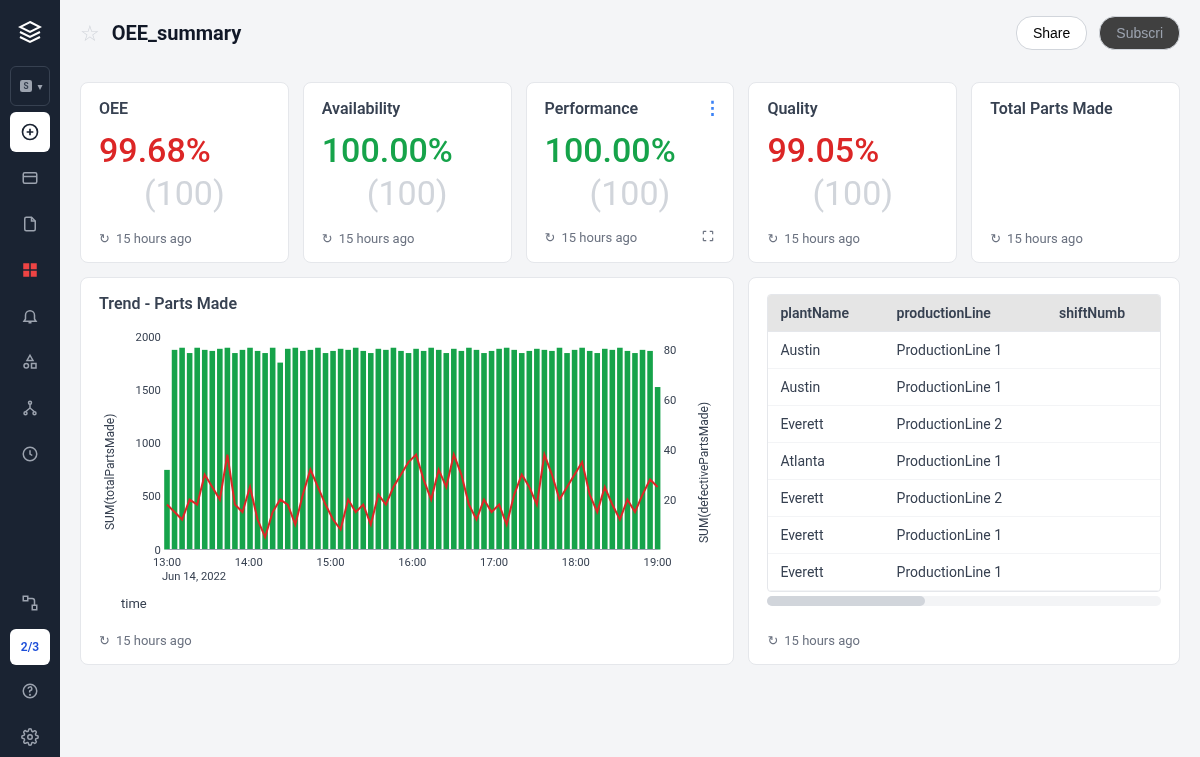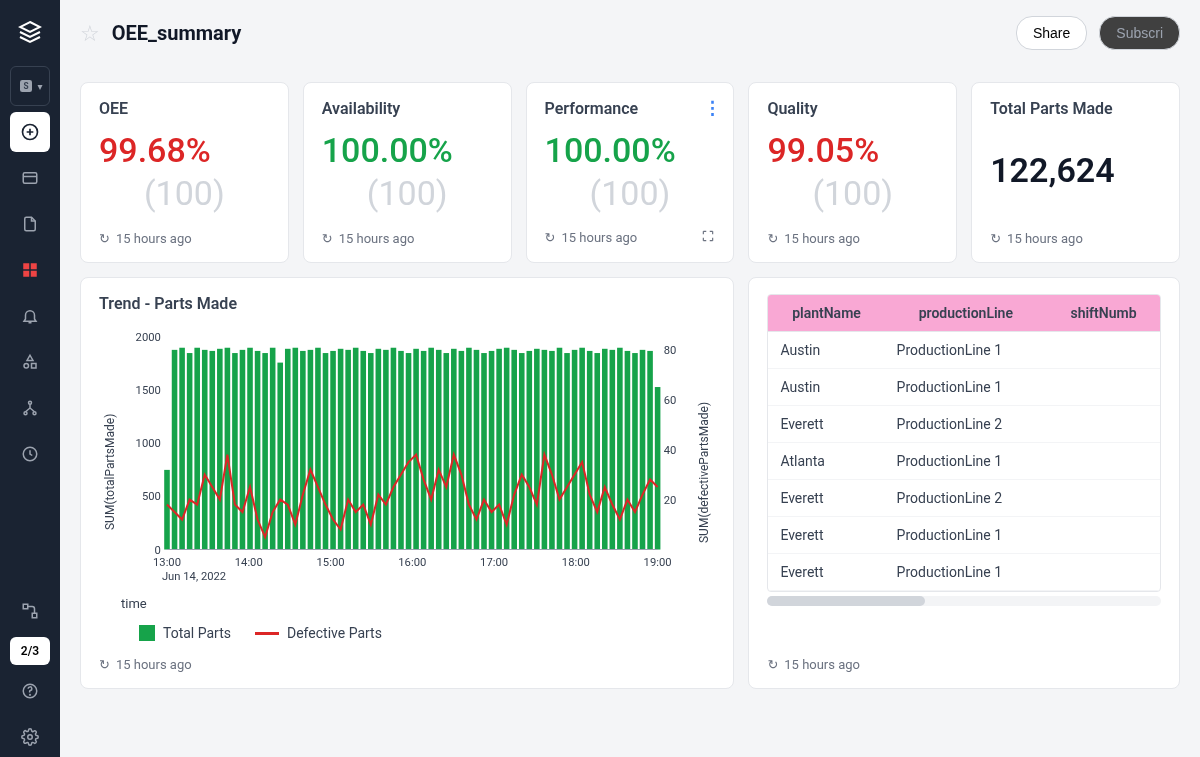--- a/index.html
+++ b/index.html
@@ -7,21 +7,21 @@
 .app { display: flex; height: 757px; width: 1200px; }
 
 
 .sidebar { width: 60px; background: #1a2332; display: flex; flex-direction: column; align-items: center; padding-top: 12px; gap: 6px; }
 .sidebar-item { width: 40px; height: 40px; display: flex; align-items: center; justify-content: center; border-radius: 6px; cursor: pointer; color: #9ca3af; }
 .sidebar-item.logo { color: #fff; margin-bottom: 8px; }
 .sidebar-item.active-white { background: #fff; color: #1a2332; }
 .sidebar-item.active-red { color: #ef4444; }
 .sidebar-item.boxed { border: 1px solid #374151; }
 .sidebar-spacer { flex: 1; }
-.sidebar-badge { width: 40px; height: 28px; background: #fff; color: #000000; border-radius: 6px; display: flex; align-items: center; justify-content: center; font-size: 12px; font-weight: 600; }
+.sidebar-badge { width: 40px; height: 36px; background: #fff; color: #1d4ed8; border-radius: 6px; display: flex; align-items: center; justify-content: center; font-size: 12px; font-weight: 600; }
 
 
 .main { flex: 1; display: flex; flex-direction: column; overflow: hidden; }
 .header { display: flex; align-items: center; padding: 16px 20px; gap: 12px; }
 .star { color: #d1d5db; font-size: 22px; cursor: pointer; }
 .title { font-size: 20px; font-weight: 700; color: #111827; }
 .header-spacer { flex: 1; }
 .btn { padding: 8px 16px; border-radius: 16px; font-size: 14px; cursor: pointer; border: 1px solid #d1d5db; background: #fff; }
 .btn.disabled { background: #404040; color: #9ca3af; cursor: default; }
 
@@ -50,21 +50,21 @@
 .legend { display: flex; gap: 24px; padding: 8px 0 0 40px; font-size: 14px; color: #374151; align-items: center; }
 .legend-item { display: flex; align-items: center; gap: 8px; }
 .swatch { width: 16px; height: 16px; }
 .swatch.green { background: #16a34a; }
 .swatch.redline { width: 24px; height: 3px; background: #dc2626; }
 
 
 .table-card { grid-column: span 2; }
 .table-wrap { overflow: auto; border: 1px solid #e5e7eb; border-radius: 4px; max-height: 340px; position: relative; }
 .tbl { width: 100%; border-collapse: collapse; font-size: 14px; }
-.tbl th { text-align: center; padding: 10px 12px; background: #f9a8d4; font-weight: 600; color: #374151; border-bottom: 1px solid #e5e7eb; white-space: nowrap; }
+.tbl th { text-align: left; padding: 10px 12px; background: #e5e5e5; font-weight: 600; color: #374151; border-bottom: 1px solid #e5e7eb; white-space: nowrap; }
 .tbl td { padding: 10px 12px; border-bottom: 1px solid #f3f4f6; color: #374151; white-space: nowrap; }
 .hscroll { height: 10px; background: #f3f4f6; border-radius: 5px; margin-top: 4px; position: relative; }
 .hscroll-thumb { position: absolute; left: 0; width: 40%; height: 100%; background: #d1d5db; border-radius: 5px; }
 
 svg text { font-size: 11px; fill: #374151; }
 </style>
 </head>
 <body>
 
 <div class="app">
@@ -213,21 +213,20 @@
         <div class="big-val red">99.05%</div>
         <div class="sub-val">(100)</div>
         <div class="card-footer">
           <span class="refresh-ico">↻</span>
           <span>15 hours ago</span>
         </div>
       </div>
 
       <div class="card">
         <div class="card-title">Total Parts Made</div>
-        <div class="big-val black" style="margin-top:20px;">122,624</div>
         <div class="card-footer">
           <span class="refresh-ico">↻</span>
           <span>15 hours ago</span>
         </div>
       </div>
 
       <div class="card chart-card">
         <div class="card-title">Trend - Parts Made</div>
         <div class="chart-wrap">
           <div class="y-label-left">SUM(totalPartsMade)</div>
@@ -316,30 +315,20 @@
                 <rect x="507.5034965034965" y="22.600000000000023" width="5.454545454545454" height="197.39999999999998" fill="#16a34a"></rect>
                 <rect x="514.8881118881119" y="23.649999999999977" width="5.454545454545454" height="196.35000000000002" fill="#16a34a"></rect>
                 <rect x="522.2727272727273" y="59.349999999999994" width="5.454545454545454" height="160.65" fill="#16a34a"></rect>
                 <path d="M45,175.52941176470588 L52.38461538461539,182.94117647058823 L59.769230769230774,190.35294117647058 L67.15384615384616,170.58823529411765 L74.53846153846155,175.52941176470588 L81.92307692307693,145.88235294117646 L89.3076923076923,158.23529411764707 L96.6923076923077,170.58823529411765 L104.07692307692308,126.11764705882352 L111.46153846153847,175.52941176470588 L118.84615384615385,182.94117647058823 L126.23076923076924,158.23529411764707 L133.6153846153846,190.35294117647058 L141,207.64705882352942 L148.3846153846154,182.94117647058823 L155.76923076923077,170.58823529411765 L163.15384615384616,175.52941176470588 L170.53846153846155,195.2941176470588 L177.92307692307693,165.6470588235294 L185.30769230769232,140.94117647058823 L192.6923076923077,158.23529411764707 L200.0769230769231,175.52941176470588 L207.46153846153848,190.35294117647058 L214.84615384615387,200.23529411764707 L222.23076923076923,170.58823529411765 L229.6153846153846,182.94117647058823 L237,175.52941176470588 L244.3846153846154,195.2941176470588 L251.76923076923077,165.6470588235294 L259.1538461538462,175.52941176470588 L266.53846153846155,158.23529411764707 L273.9230769230769,145.88235294117646 L281.3076923076923,133.52941176470588 L288.6923076923077,126.11764705882352 L296.0769230769231,150.8235294117647 L303.46153846153845,170.58823529411765 L310.84615384615387,140.94117647058823 L318.2307692307692,158.23529411764707 L325.61538461538464,126.11764705882352 L333,145.88235294117646 L340.3846153846154,175.52941176470588 L347.7692307692308,190.35294117647058 L355.1538461538462,170.58823529411765 L362.53846153846155,182.94117647058823 L369.92307692307696,175.52941176470588 L377.3076923076923,195.2941176470588 L384.69230769230774,165.6470588235294 L392.0769230769231,145.88235294117646 L399.46153846153845,158.23529411764707 L406.8461538461538,175.52941176470588 L414.2307692307692,126.11764705882352 L421.6153846153846,145.88235294117646 L429,170.58823529411765 L436.38461538461536,158.23529411764707 L443.7692307692308,145.88235294117646 L451.15384615384613,133.52941176470588 L458.53846153846155,165.6470588235294 L465.9230769230769,182.94117647058823 L473.3076923076923,158.23529411764707 L480.6923076923077,175.52941176470588 L488.0769230769231,190.35294117647058 L495.46153846153845,170.58823529411765 L502.84615384615387,182.94117647058823 L510.2307692307692,165.6470588235294 L517.6153846153846,150.8235294117647 L525,158.23529411764707 " fill="none" stroke="#dc2626" stroke-width="2"></path>
                 <line x1="45" y1="220" x2="525" y2="220" stroke="#9ca3af"></line>
               </svg>
             <div class="x-label">time</div>
           </div>
           <div class="y-label-right">SUM(defectivePartsMade)</div>
         </div>
-        <div class="legend">
-          <div class="legend-item">
-              <span class="swatch green"></span>
-              <span>Total Parts</span>
-            </div>
-          <div class="legend-item">
-              <span class="swatch redline"></span>
-              <span>Defective Parts</span>
-            </div>
-        </div>
         <div class="card-footer">
           <span class="refresh-ico">↻</span>
           <span>15 hours ago</span>
         </div>
       </div>
 
       <div class="card table-card">
         <div class="table-wrap">
           <table class="tbl" id="plant-table">
               <thead>

